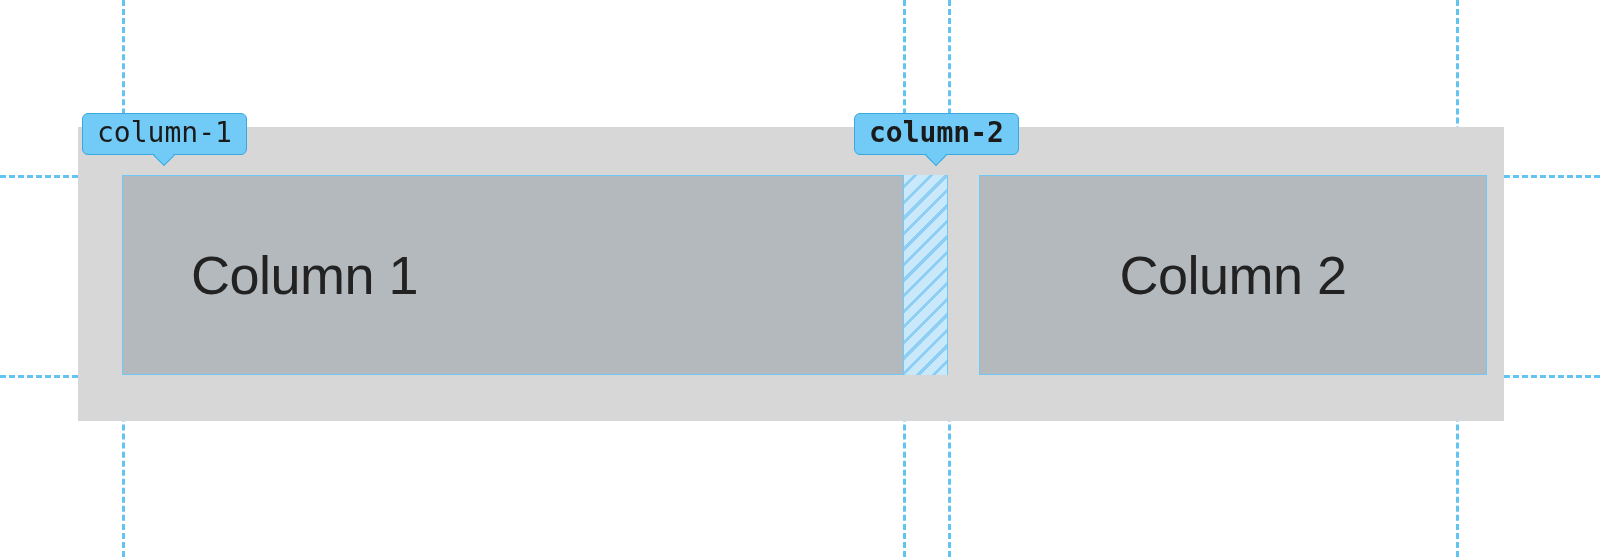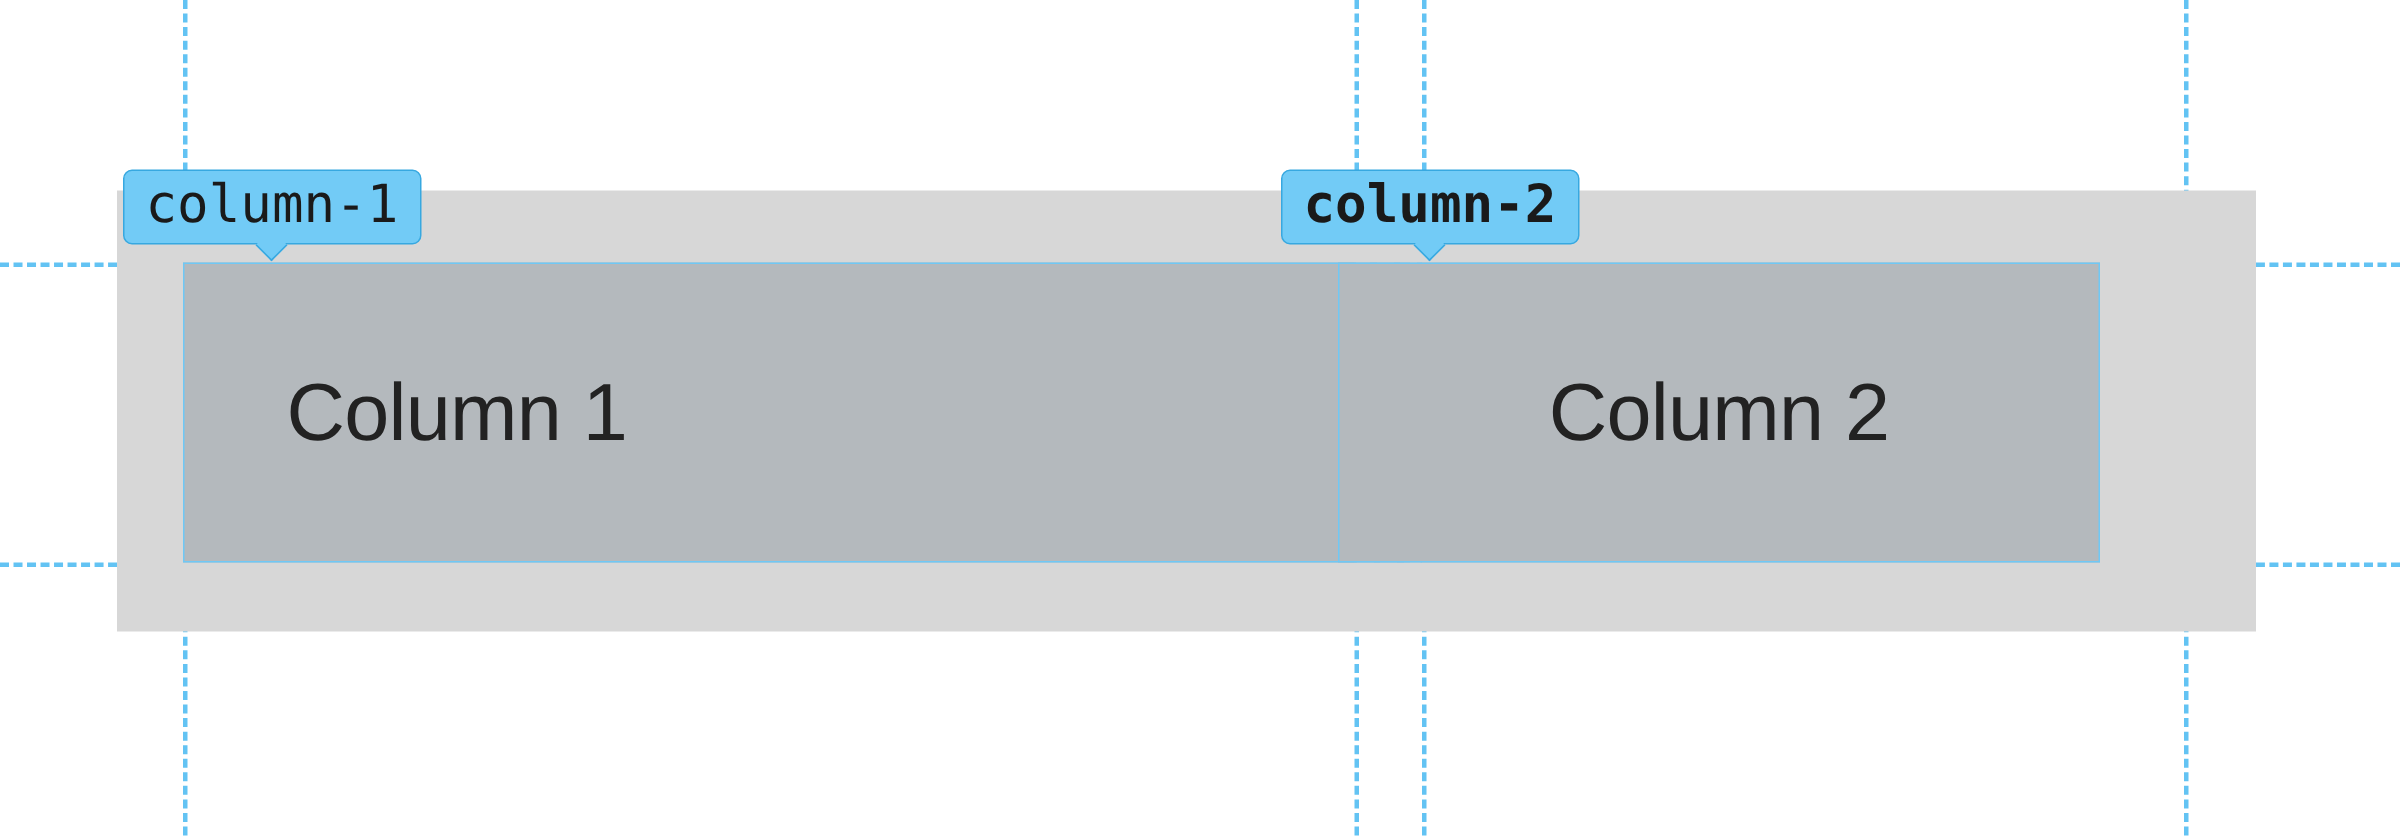--- a/index.html
+++ b/index.html
@@ -76,21 +76,21 @@
     }
 
     
     .badge {
       position: absolute;
       background: #72cbf6;
       border: 1px solid #37a8e0;
       border-radius: 6px;
       padding: 4px 14px 5px;
       font-family: ui-monospace, SFMono-Regular, Menlo, Consolas, monospace;
-      font-size: 35px;
+      font-size: 28px;
       color: #1a1a1a;
       line-height: 1.1;
     }
     .badge::after {
       content: "";
       position: absolute;
       left: 50%;
       bottom: -9px;
       width: 14px;
       height: 14px;
@@ -112,21 +112,21 @@
 <div class="guide v" style="left:1456px"></div>
 
 <div class="container-bar" style="left:78px; top:127px; width:1426px; height:294px;"></div>
 
 <div class="col-box col1" style="left:122px; top:175px; width:818px; height:200px;">
   <span>Column 1</span>
 </div>
 
 <div class="gap-hatch" style="left:903px; top:175px; width:45px; height:200px;"></div>
 
-<div class="col-box col2" style="left:892px; top:175px; width:508px; height:200px;">
+<div class="col-box col2" style="left:979px; top:175px; width:508px; height:200px;">
   <span>Column 2</span>
 </div>
 
 <div class="badge" style="left:82px; top:113px;">
   <span>column-1</span>
 </div>
 
 <div class="badge" style="left:854px; top:113px;font-weight:bold;">
   <span>column-2</span>
 </div>

